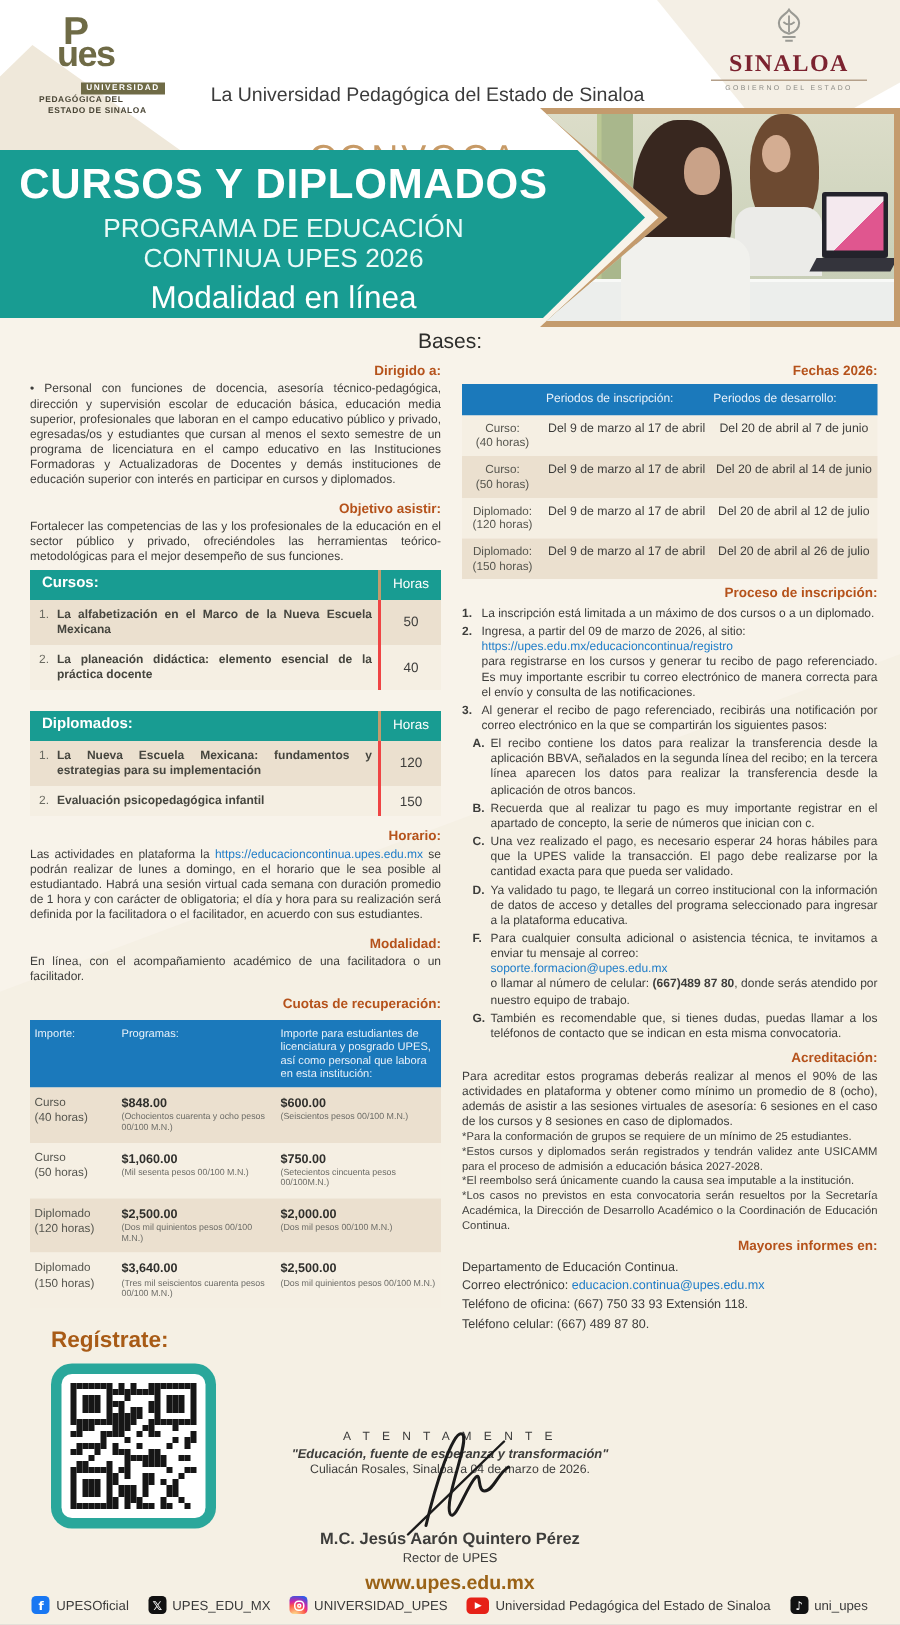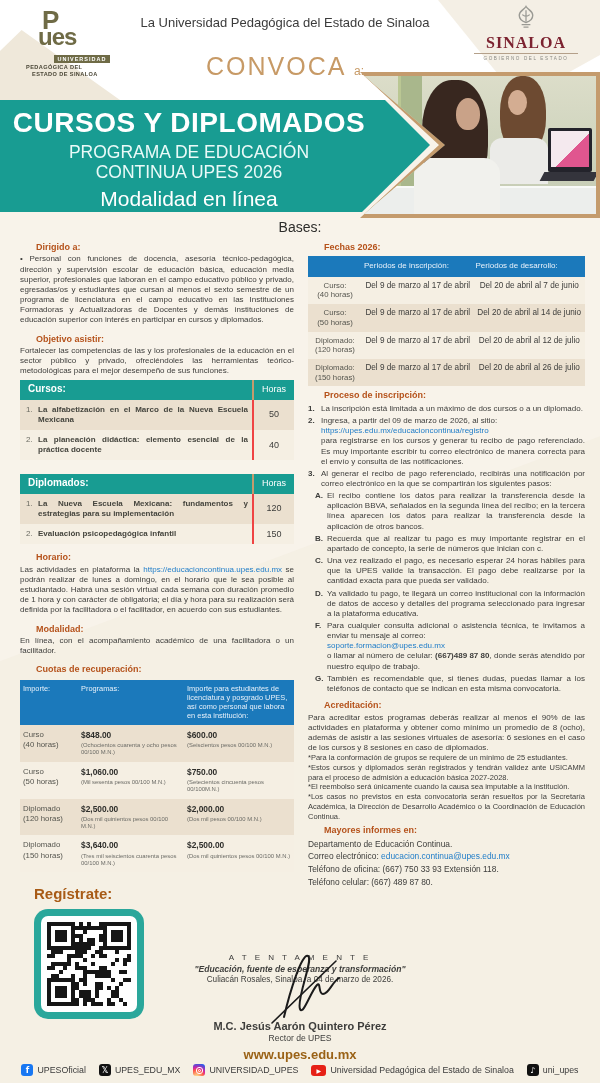--- a/index.html
+++ b/index.html
@@ -17,21 +17,21 @@
               clip-path:polygon(100% 0,100% 55%,55% 100%,10% 0);opacity:.7;}
   .upes-logo{position:absolute;left:26px;top:7px;width:86px;z-index:2;}
   .upes-mark{position:relative;height:48px;color:#6f6b46;}
   .upes-p{position:absolute;left:16px;top:-2px;font-weight:bold;font-size:26px;letter-spacing:-2px;}
   .upes-ues{position:absolute;left:12px;top:16px;font-weight:bold;font-size:24px;letter-spacing:-1px;}
   .upes-bar{background:#6f6b46;color:#fff;font-size:5.5px;font-weight:bold;letter-spacing:1px;
             padding:1px 2px;width:52px;margin-left:28px;text-align:center;}
   .upes-l2,.upes-l3{font-size:5.6px;font-weight:bold;color:#4a4636;letter-spacing:.4px;margin-top:1px;}
   .upes-l3{margin-left:6px;}
   .hdr-center{position:absolute;left:120px;right:150px;top:15px;text-align:center;z-index:2;}
-  .university{font-size:13px;color:#3b3b3b;}
+  .university{font-size:13px;color:#3b3b3b;margin-top:40px;}
   .convoca{margin-top:22px;font-size:25px;color:#c79a66;letter-spacing:2px;}
   .convoca-suffix{font-size:12px;letter-spacing:0;}
   .sinaloa-logo{position:absolute;right:22px;top:4px;width:104px;text-align:center;z-index:2;}
   .sinaloa-eagle{height:30px;}
   .sinaloa-name{font-family:"Liberation Serif","DejaVu Serif",serif;font-weight:bold;
                 font-size:16px;color:#7c2330;letter-spacing:1px;border-bottom:1px solid #b4a08a;padding-bottom:1px;}
   .sinaloa-sub{font-size:4.6px;color:#8a8a84;letter-spacing:1.6px;margin-top:2px;}
   
   .banner{position:absolute;top:100px;left:0;width:450px;height:144px;background:#189c92;z-index:4;
           clip-path:polygon(0 0,385px 0,430px 45px,362px 112px,0 112px);}
@@ -55,21 +55,21 @@
   .ph-body2{left:126px;top:62px;width:58px;height:46px;background:#ebebe8;border-radius:12px 12px 0 0;}
   .ph-screen{left:184px;top:52px;width:44px;height:44px;background:#23232b;border-radius:2px;}
   .ph-screen-in{left:187px;top:55px;width:38px;height:36px;background:linear-gradient(135deg,#f4e9ee 55%,#e0568f 55%);}
   .ph-kbd{left:178px;top:96px;width:54px;height:9px;background:#34343c;transform:skewX(-28deg);}
   
   .bases{position:absolute;top:219px;left:0;width:600px;text-align:center;font-size:14px;color:#2d2d2b;z-index:5;}
   
   .col{position:absolute;top:242px;z-index:2;font-size:8px;line-height:1.27;text-align:justify;}
   .col-left{left:20px;width:274px;}
   .col-right{left:308px;width:277px;}
-  .h-accent{color:#b5521b;font-weight:bold;font-size:9px;text-align:left;margin:0 0 1px 16px;}
+  .h-accent{color:#b5521b;font-weight:bold;font-size:9px;text-align:right;margin:0 0 1px 16px;}
   p{margin:0 0 0 0;}
   .link{color:#1e7cc8;text-decoration:none;}
   .spacer4{height:4px;}.spacer6{height:6px;}.spacer8{height:8px;}.spacer10{height:10px;}
   
   .ctable{margin-top:4px;}
   .ctable-head{display:grid;grid-template-columns:1fr 42px;background:#189c92;color:#fff;}
   .ctable-head .t{font-weight:bold;font-size:10px;padding:3px 8px;text-align:left;}
   .ctable-head .h{font-size:9px;padding:4px 0;text-align:center;border-left:2px solid #c49b6d;}
   .crow{display:grid;grid-template-columns:18px 1fr 42px;}
   .crow .cnum{color:#6b6b62;padding:5px 0 5px 6px;font-size:8px;}

